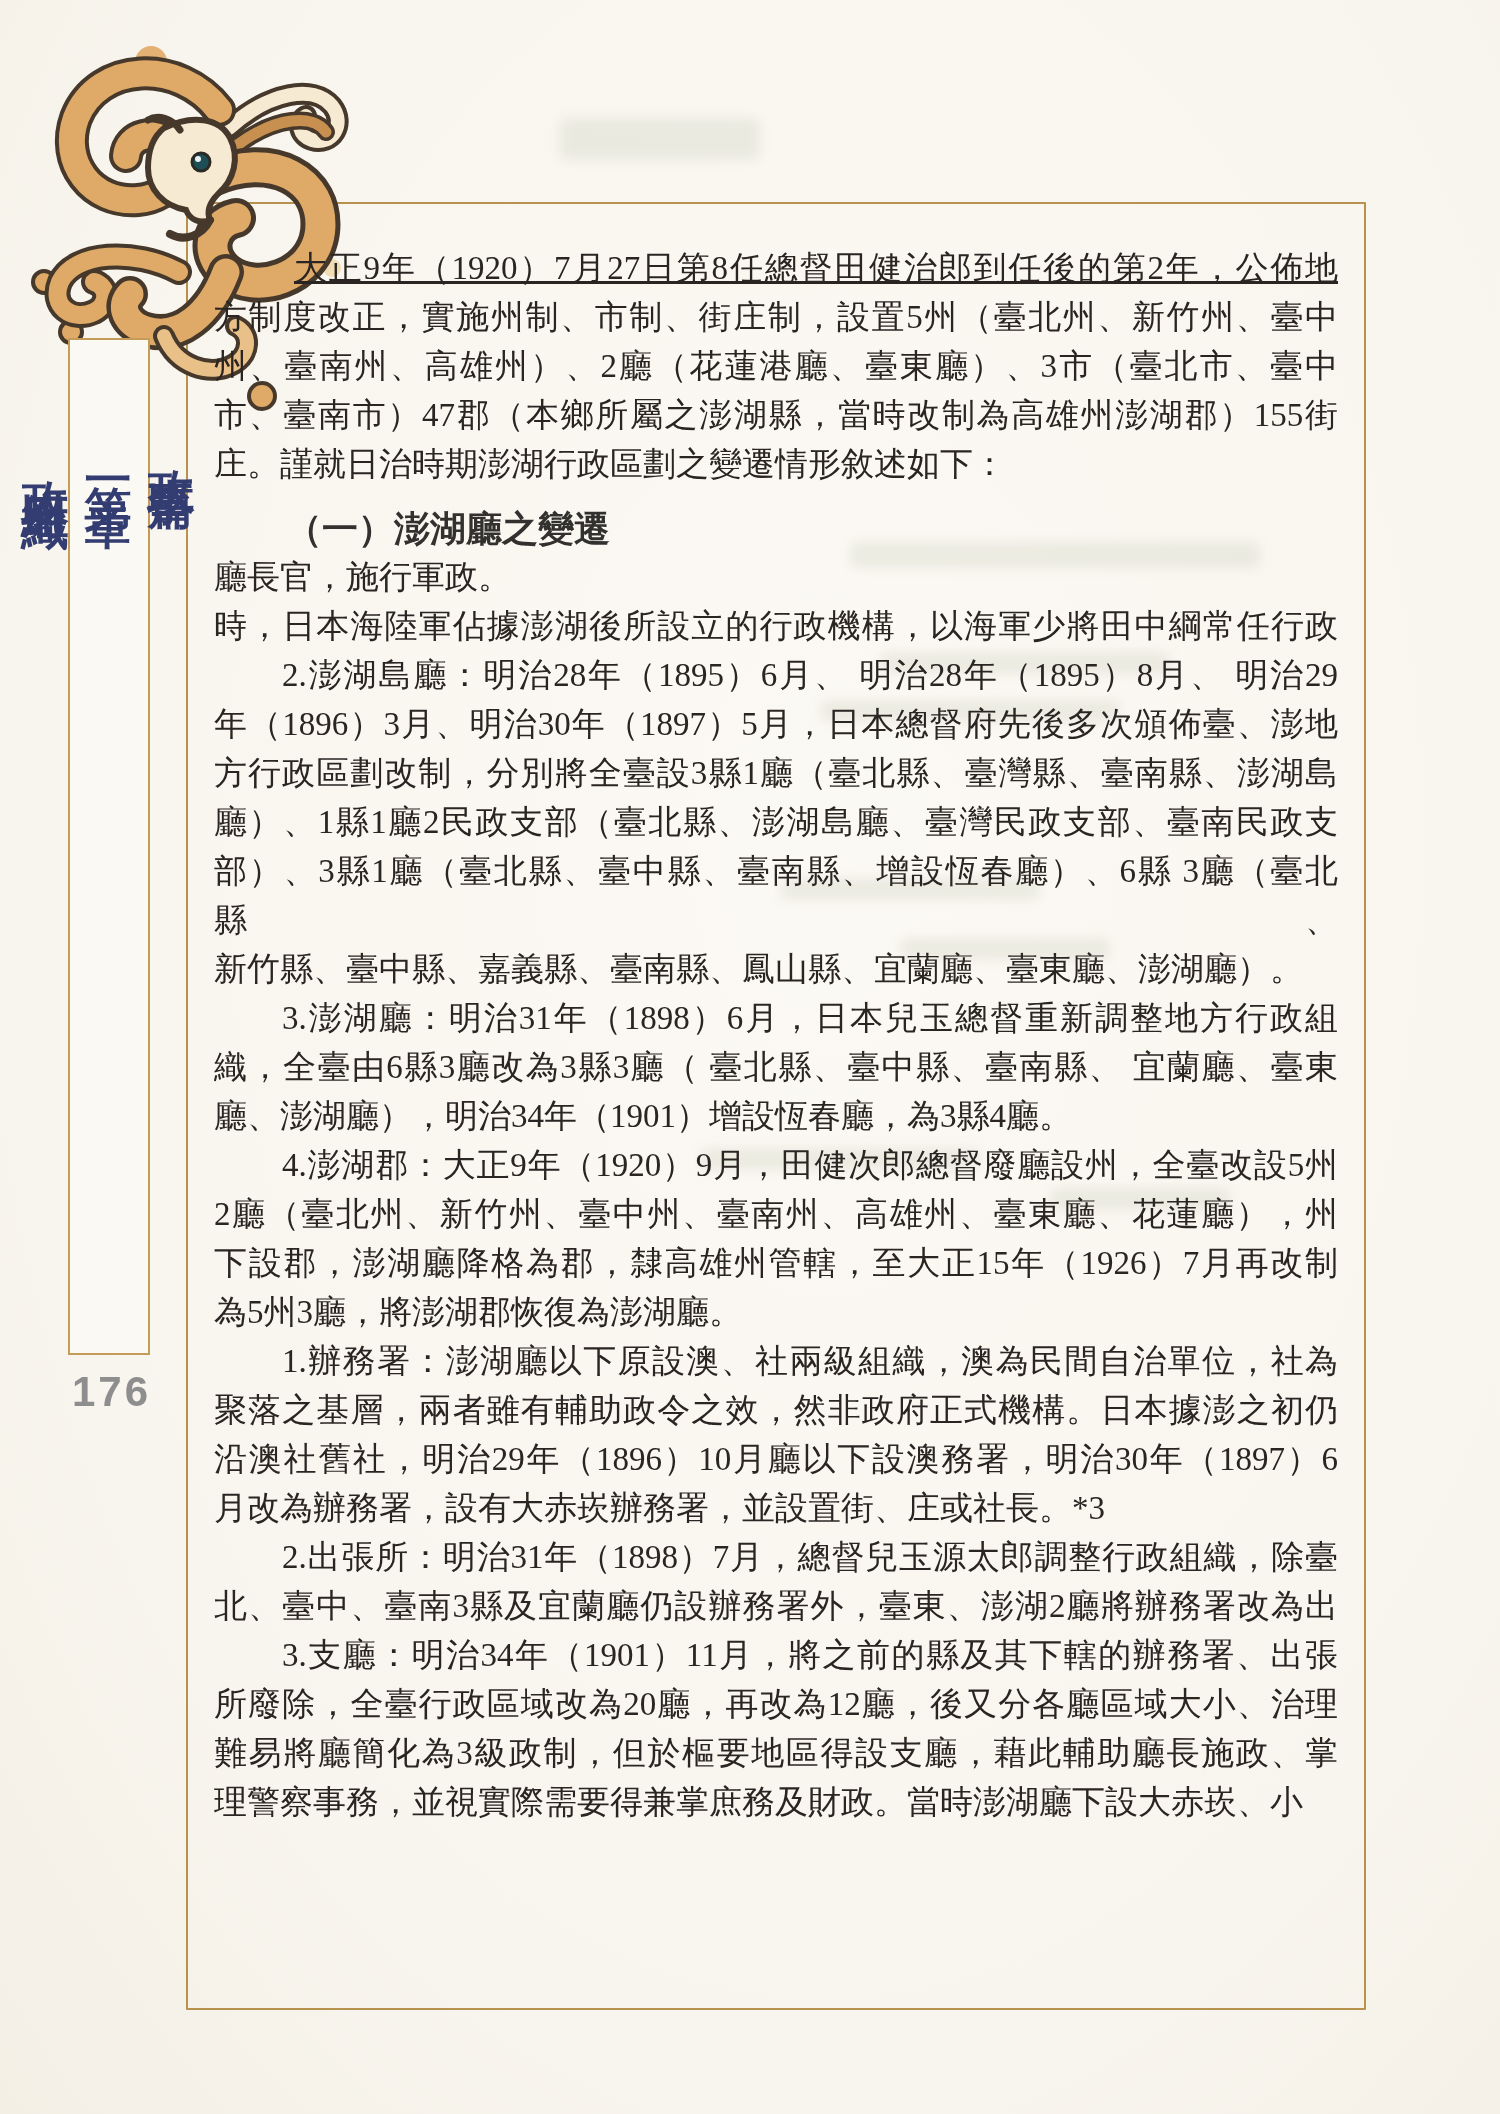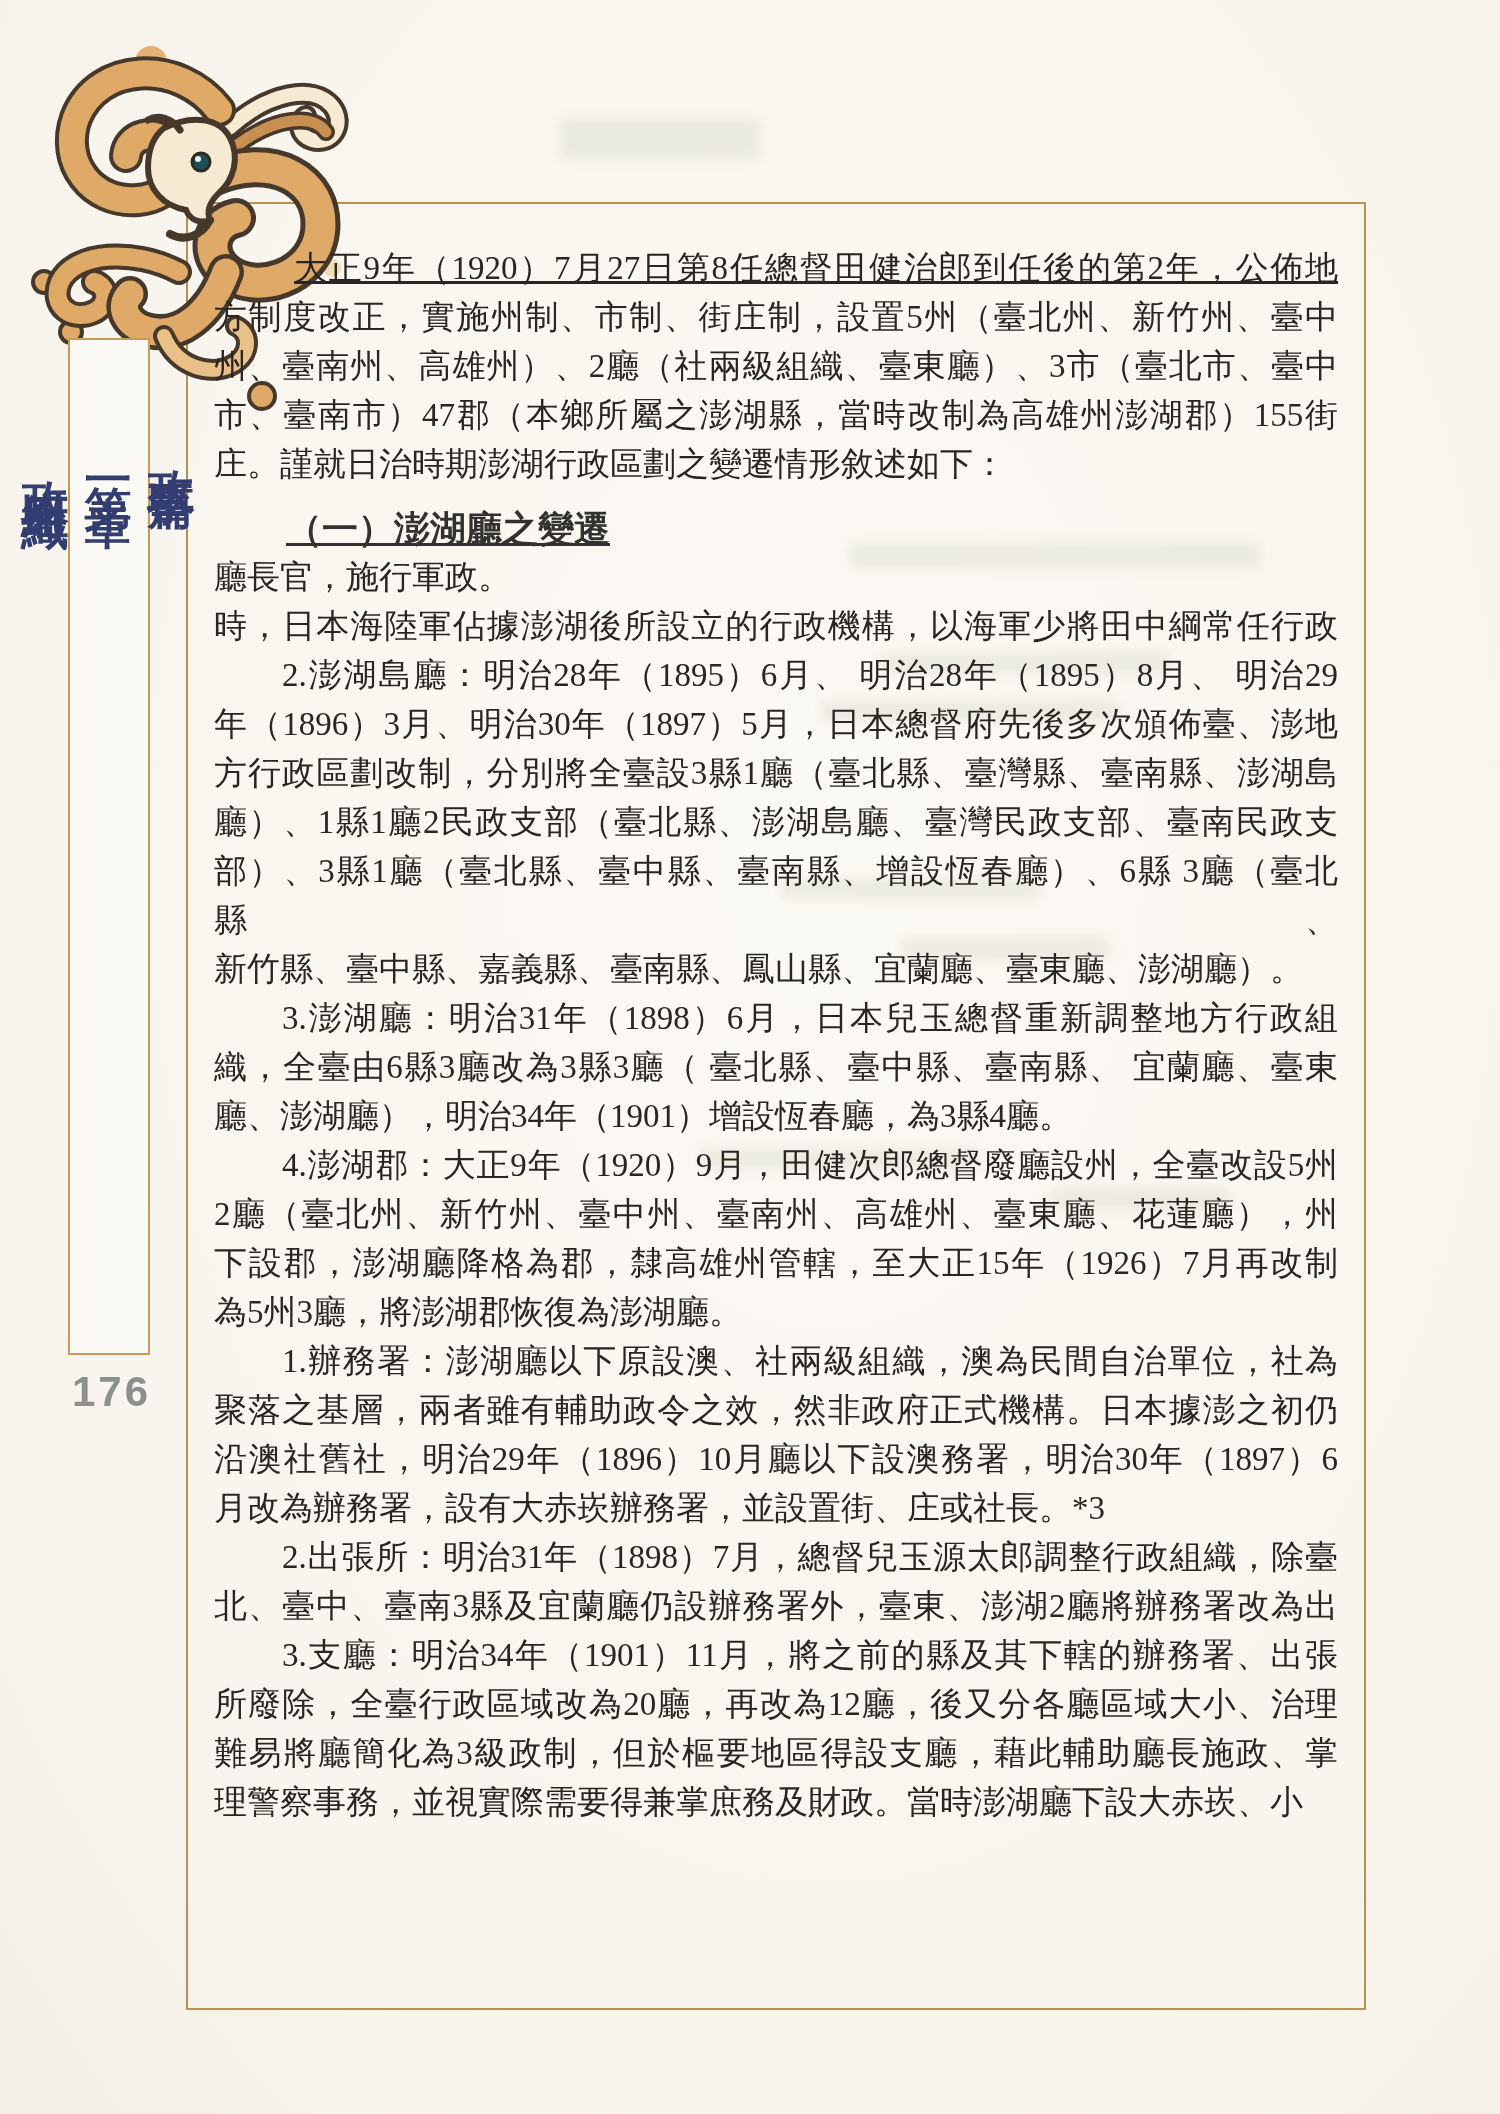--- a/index.html
+++ b/index.html
@@ -44,21 +44,20 @@
   }
   .bl{text-align:justify;text-align-last:justify;}
   .bl.last{text-align-last:left;}
   .bl.ind-first{padding-left:80px;text-decoration:underline;}
   .bl.ind-item{padding-left:68px;}
   .bh{
     font-family:"Liberation Sans","DejaVu Sans",sans-serif;
     font-weight:700;font-size:36px;color:#333130;
     padding-left:72px;margin-top:15px;
     text-align-last:left;
-    text-decoration:underline;
   }
   
   .ghost{
     position:absolute;background:rgba(148,158,128,0.14);
     filter:blur(6px);border-radius:8px;pointer-events:none;
   }
   
   .dragon{position:absolute;left:14px;top:10px;width:340px;height:408px;}
 </style>
 </head>
@@ -121,21 +120,21 @@
       <span class="seg">第一章</span>
       <span class="seg">政府組織</span>
     </div>
   </aside>
 
   <div class="page-number">176</div>
 
   <div class="body-text">
       <div class="bl ind-first">大正9年（1920）7月27日第8任總督田健治郎到任後的第2年，公佈地</div>
       <div class="bl">方制度改正，實施州制、市制、街庄制，設置5州（臺北州、新竹州、臺中</div>
-      <div class="bl">州、臺南州、高雄州）、2廳（社兩級組織、臺東廳）、3市（臺北市、臺中</div>
+      <div class="bl">州、臺南州、高雄州）、2廳（花蓮港廳、臺東廳）、3市（臺北市、臺中</div>
       <div class="bl">市、臺南市）47郡（本鄉所屬之澎湖縣，當時改制為高雄州澎湖郡）155街</div>
       <div class="bl last">庄。謹就日治時期澎湖行政區劃之變遷情形敘述如下：</div>
       <div class="bl bh">（一）澎湖廳之變遷</div>
       <div class="bl last">廳長官，施行軍政。</div>
       <div class="bl">時，日本海陸軍佔據澎湖後所設立的行政機構，以海軍少將田中綱常任行政</div>
       <div class="bl ind-item">2.澎湖島廳：明治28年（1895）6月、 明治28年（1895）8月、 明治29</div>
       <div class="bl">年（1896）3月、明治30年（1897）5月，日本總督府先後多次頒佈臺、澎地</div>
       <div class="bl">方行政區劃改制，分別將全臺設3縣1廳（臺北縣、臺灣縣、臺南縣、澎湖島</div>
       <div class="bl">廳）、1縣1廳2民政支部（臺北縣、澎湖島廳、臺灣民政支部、臺南民政支</div>
       <div class="bl">部）、3縣1廳（臺北縣、臺中縣、臺南縣、增設恆春廳）、6縣 3廳（臺北縣、</div>

